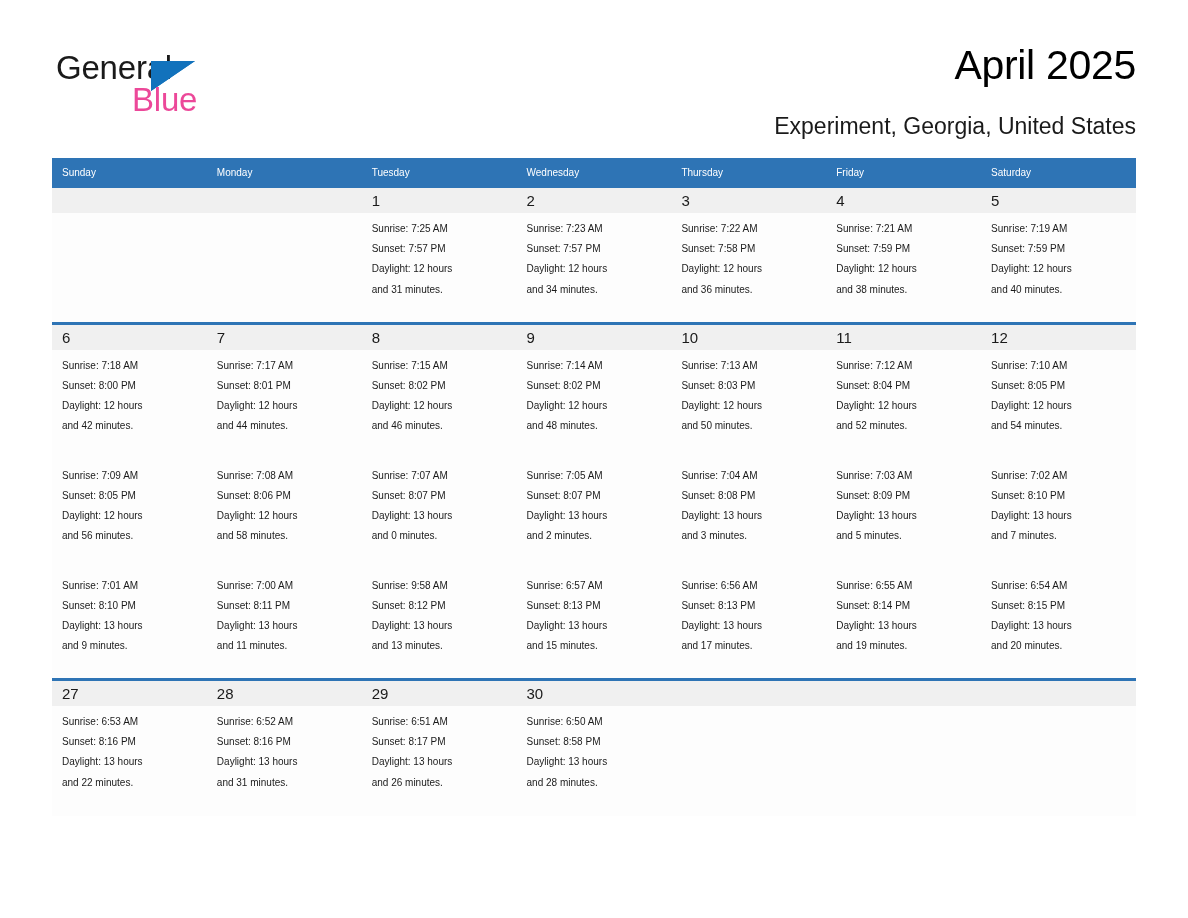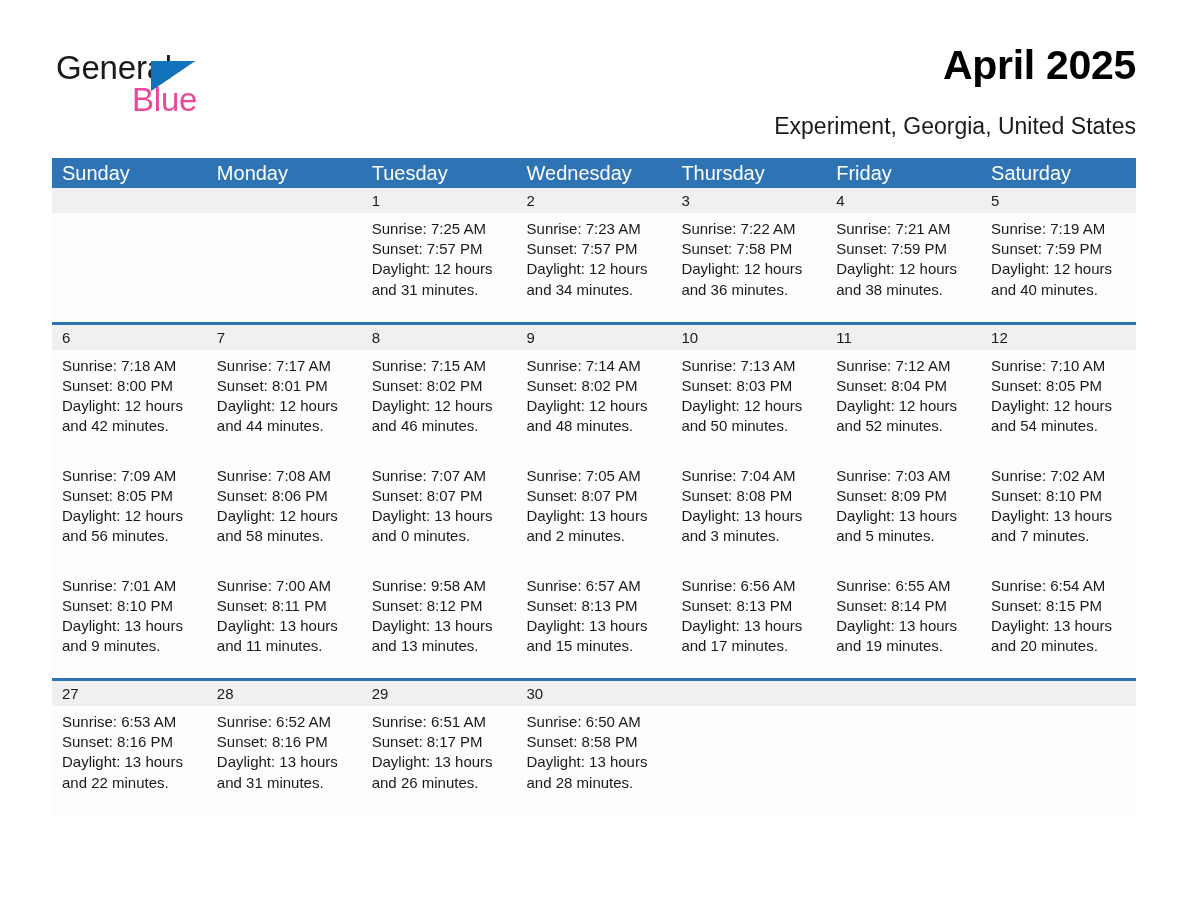--- a/index.html
+++ b/index.html
@@ -70,21 +70,21 @@
     position: absolute;
     right: 0;
     top: 0;
     text-align: right;
   }
 
   .cal-title {
     font-size: 41px;
     line-height: 50px;
     color: #000000;
-    font-weight: bold;
+    font-weight: normal;
     letter-spacing: -0.3px;
     white-space: nowrap;
   }
 
   .cal-subtitle {
     margin-top: 22px;
     font-size: 23px;
     line-height: 28px;
     color: #1a1a1a;
     font-weight: normal;
@@ -104,21 +104,21 @@
   .calendar th,
   .calendar td {
     width: 154.857px;
     padding: 0;
     vertical-align: top;
   }
 
   .dow-row th {
     background: #2e74b5;
     color: #ffffff;
-    font-size: 20px;
+    font-size: 10px;
     font-weight: normal;
     text-align: left;
     height: 30px;
     line-height: 30px;
     padding-left: 10px;
     white-space: nowrap;
   }
 
   
   .numrow td {
@@ -140,21 +140,21 @@
   }
 
   
   .inforow td {
     background: #fdfdfd;
     height: 110px;
     padding: 6px 10px 0 10px;
   }
 
   .info {
-    font-size: 15px;
+    font-size: 10px;
     line-height: 20.2px;
     color: #1a1a1a;
   }
 
   .info div { white-space: nowrap; }
 </style>
 </head>
 <body>
 
 <div class="page">

